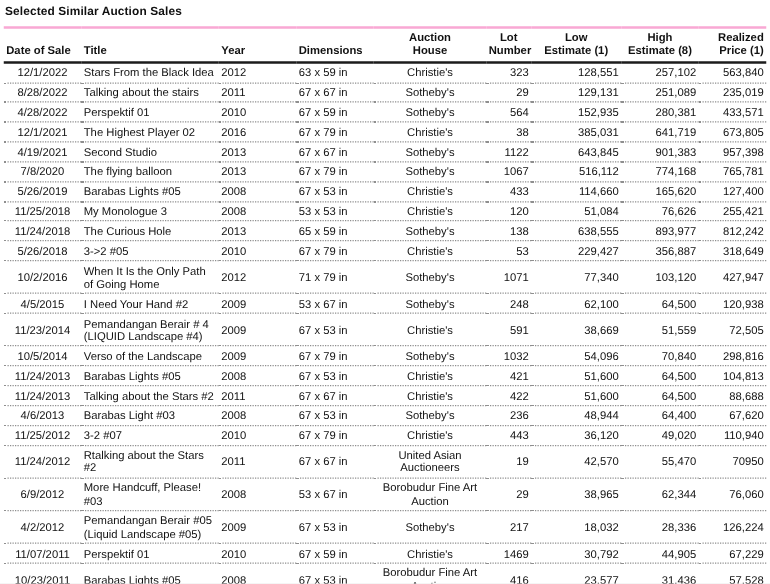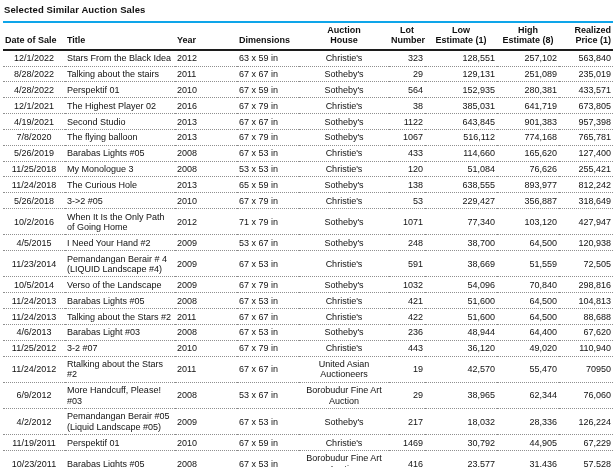--- a/index.html
+++ b/index.html
@@ -39,21 +39,21 @@
   table.sales col.c-low   { width: 72px; }
   table.sales col.c-high  { width: 62px; }
   table.sales col.c-real  { width: 54px; }
 
   table.sales th {
     font-weight: bold;
     font-size: 9px;
     line-height: 1.15;
     vertical-align: bottom;
     padding: 2px 2px 3px 2px;
-    border-top: 2px solid #0ea5e9;
+    border-top: 2px solid #f9a8d4;
     border-bottom: 2px solid #1c1c1c;
     white-space: pre-line;
     text-align: left;
   }
   table.sales th.al-c { text-align: center; }
   table.sales th.al-r { text-align: right; }
 
   table.sales td {
     font-size: 9px;
     line-height: 1.15;
@@ -230,21 +230,21 @@
           <td class="col-high">103,120</td>
           <td class="col-real">427,947</td>
         </tr>
         <tr>
           <td class="col-date">4/5/2015</td>
           <td class="col-title">I Need Your Hand #2</td>
           <td class="col-year">2009</td>
           <td class="col-dims">53 x 67 in</td>
           <td class="col-house">Sotheby's</td>
           <td class="col-lot">248</td>
-          <td class="col-low">38,700</td>
+          <td class="col-low">62,100</td>
           <td class="col-high">64,500</td>
           <td class="col-real">120,938</td>
         </tr>
         <tr>
           <td class="col-date">11/23/2014</td>
           <td class="col-title">Pemandangan Berair # 4 (LIQUID Landscape #4)</td>
           <td class="col-year">2009</td>
           <td class="col-dims">67 x 53 in</td>
           <td class="col-house">Christie's</td>
           <td class="col-lot">591</td>
@@ -334,21 +334,21 @@
           <td class="col-title">Pemandangan Berair #05 (Liquid Landscape #05)</td>
           <td class="col-year">2009</td>
           <td class="col-dims">67 x 53 in</td>
           <td class="col-house">Sotheby's</td>
           <td class="col-lot">217</td>
           <td class="col-low">18,032</td>
           <td class="col-high">28,336</td>
           <td class="col-real">126,224</td>
         </tr>
         <tr>
-          <td class="col-date">11/19/2011</td>
+          <td class="col-date">11/07/2011</td>
           <td class="col-title">Perspektif 01</td>
           <td class="col-year">2010</td>
           <td class="col-dims">67 x 59 in</td>
           <td class="col-house">Christie's</td>
           <td class="col-lot">1469</td>
           <td class="col-low">30,792</td>
           <td class="col-high">44,905</td>
           <td class="col-real">67,229</td>
         </tr>
         <tr>

